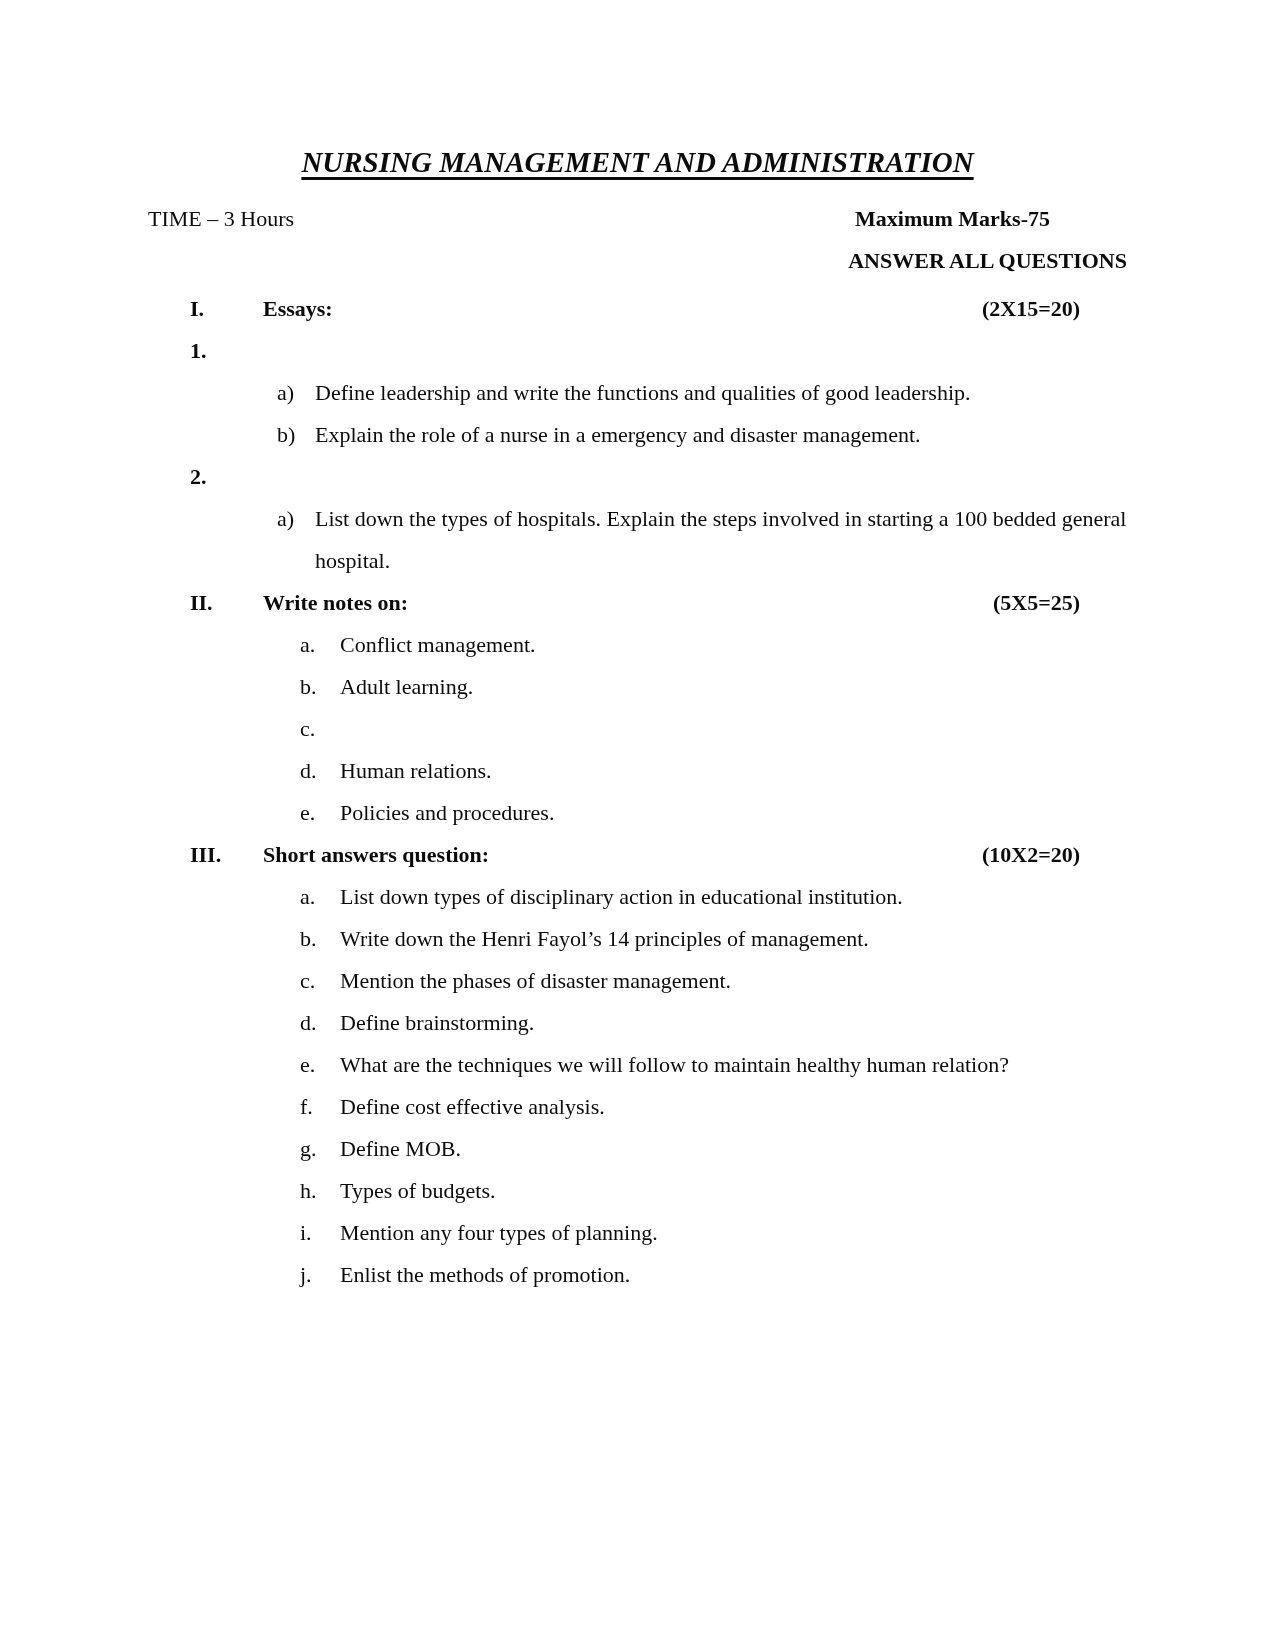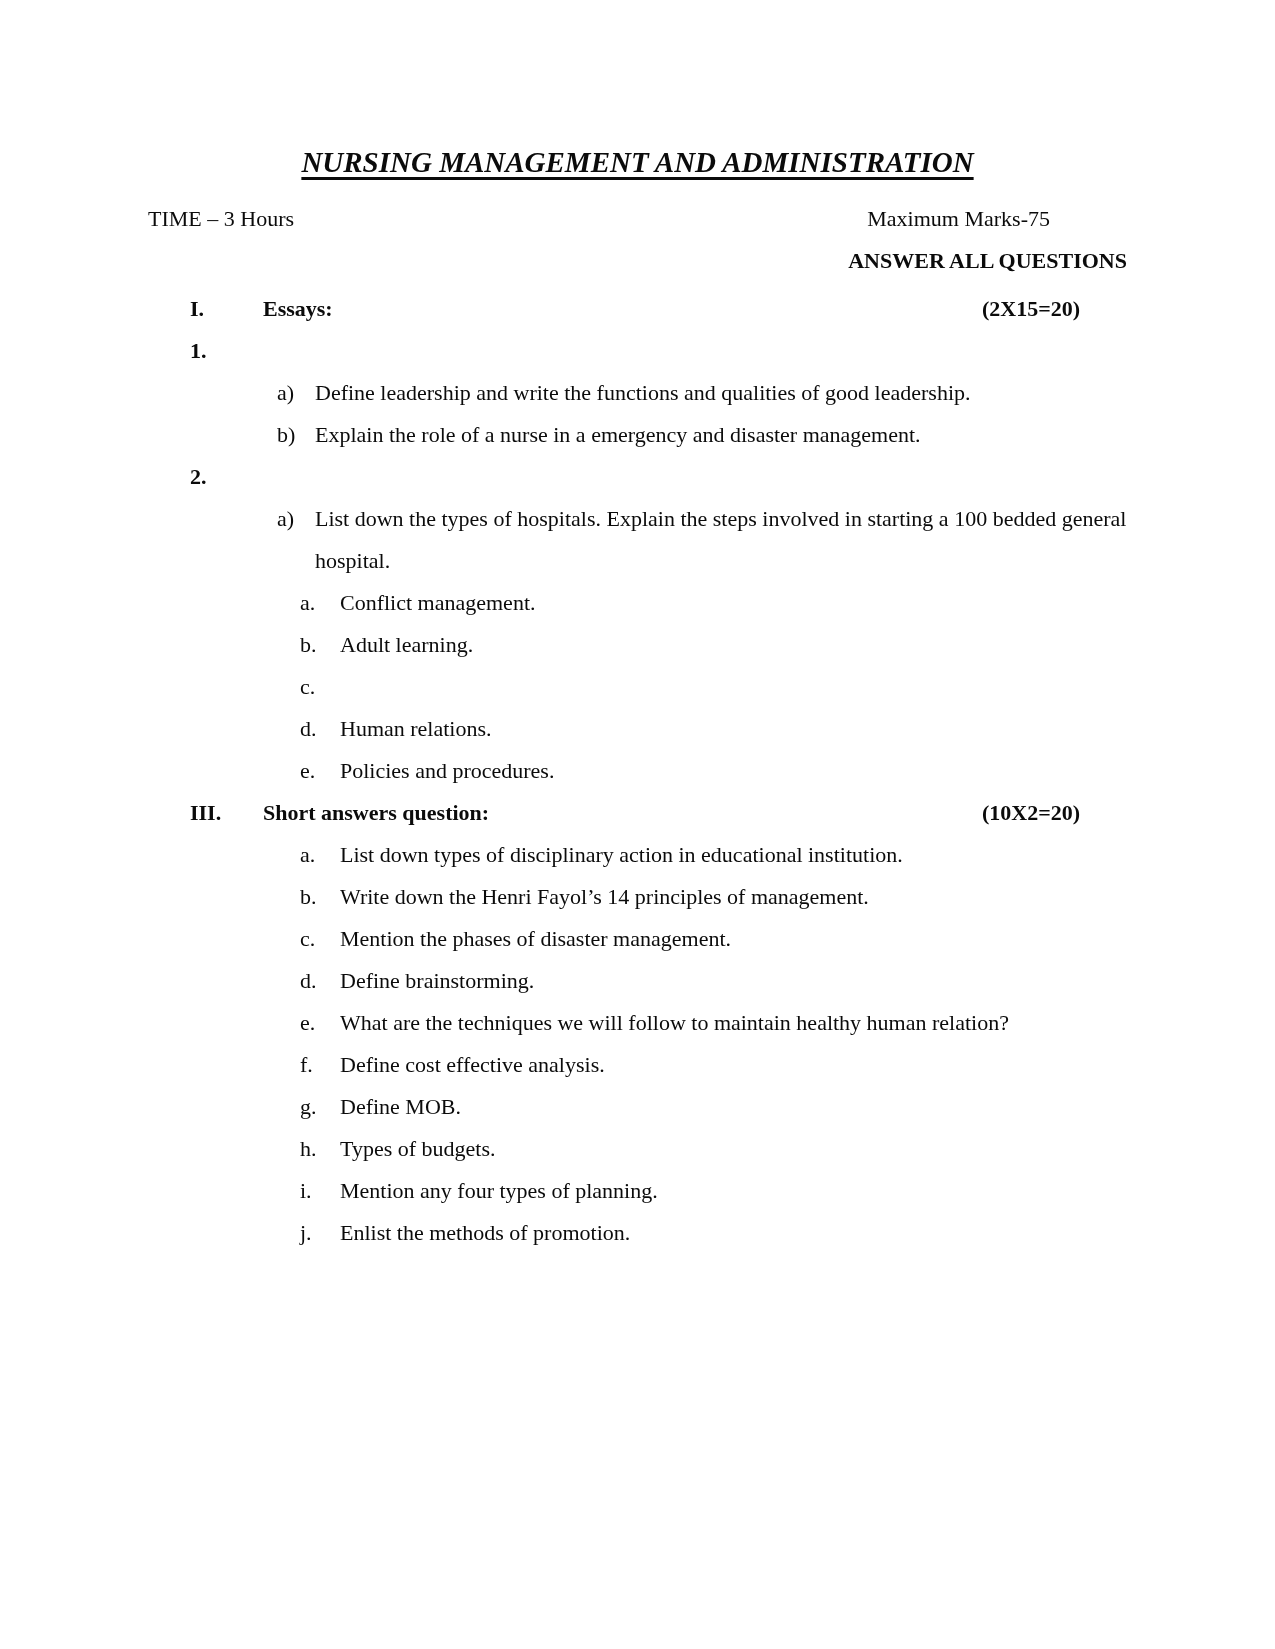--- a/index.html
+++ b/index.html
@@ -37,20 +37,21 @@
     line-height: 42px;
   }
   .header-row {
     margin-top: 18px;
     display: flex;
     justify-content: space-between;
     height: 42px;
   }
   .header-row .max-marks {
     margin-right: 77px;
+    font-weight: bold;
   }
   .instruction {
     margin-top: 0;
     height: 42px;
     text-align: right;
     font-weight: bold;
   }
   .section-head {
     display: flex;
     height: 42px;
@@ -125,20 +126,25 @@
       <span class="itext">Explain the role of a nurse in a emergency and disaster management.</span>
     </div>
 
     <div class="group-num">2.</div>
 
     <div class="item lvl1">
       <span class="marker">a)</span>
       <span class="itext">List down the types of hospitals. Explain the steps involved in starting a 100 bedded general hospital.</span>
     </div>
 
+    <div class="section-head">
+      <span class="numeral">II.</span>
+      <span class="head-text">Write notes on:</span>
+      <span class="marks">(5X5=25)</span>
+    </div>
 
     <div class="item lvl2">
       <span class="marker">a.</span>
       <span class="itext">Conflict management.</span>
     </div>
     <div class="item lvl2">
       <span class="marker">b.</span>
       <span class="itext">Adult learning.</span>
     </div>
     <div class="item lvl2">

